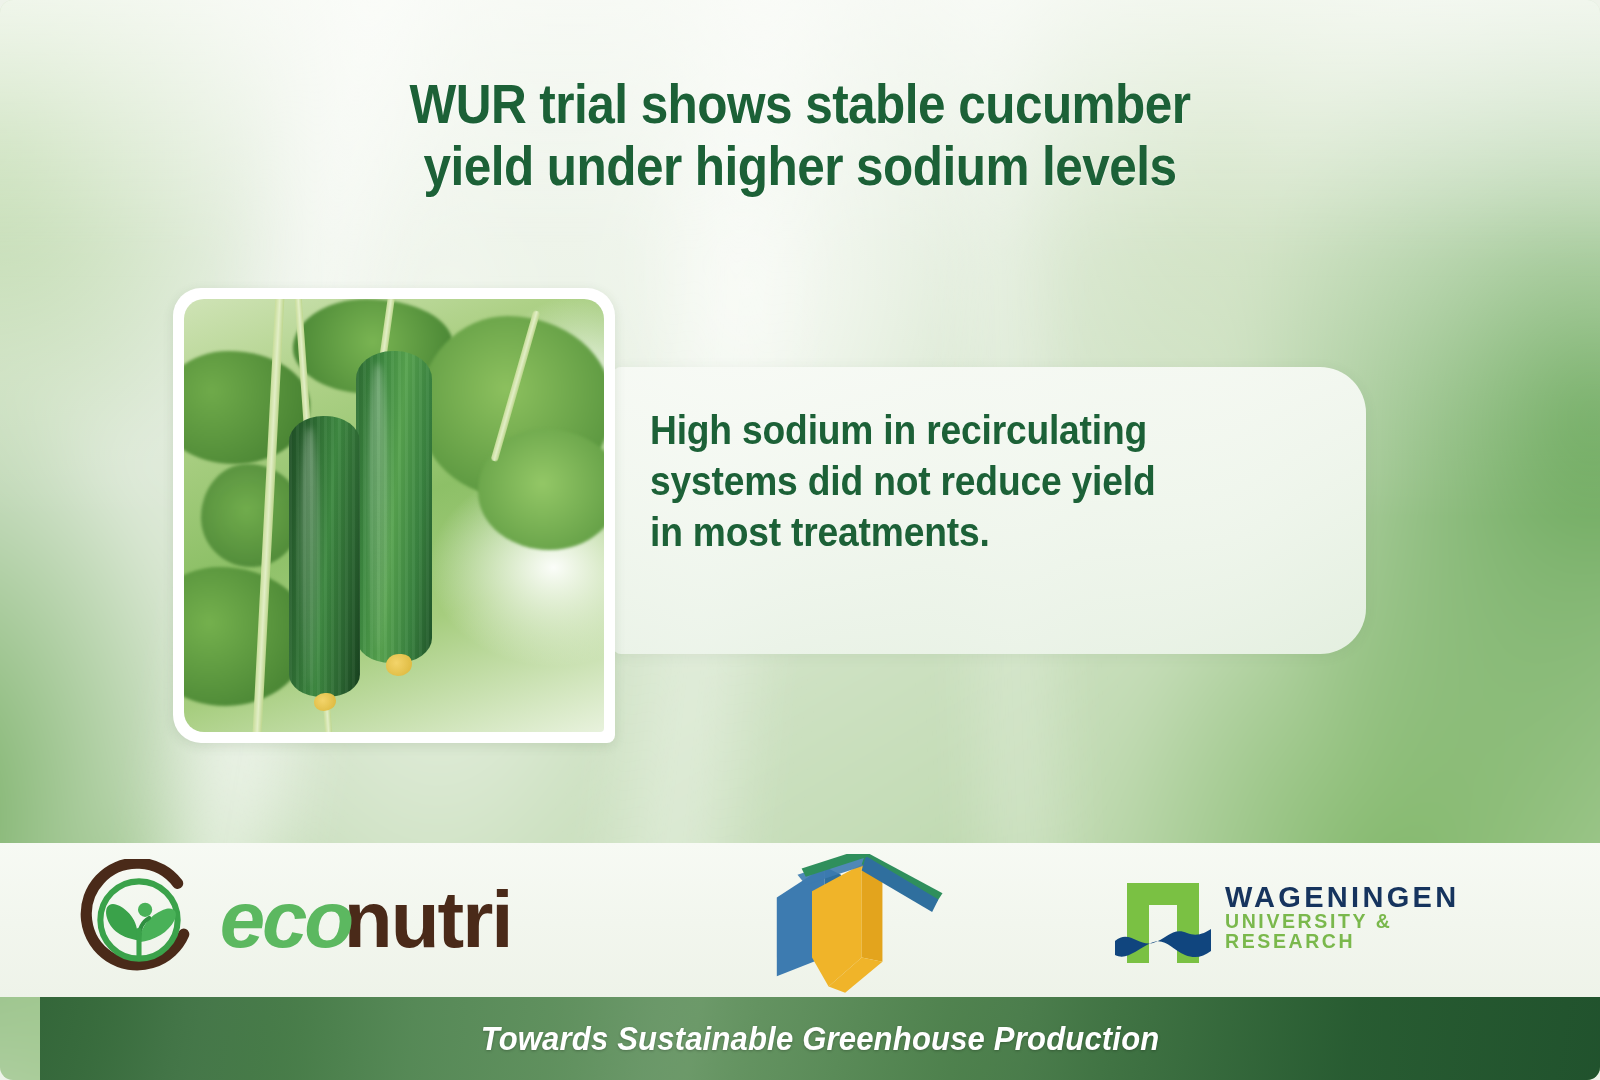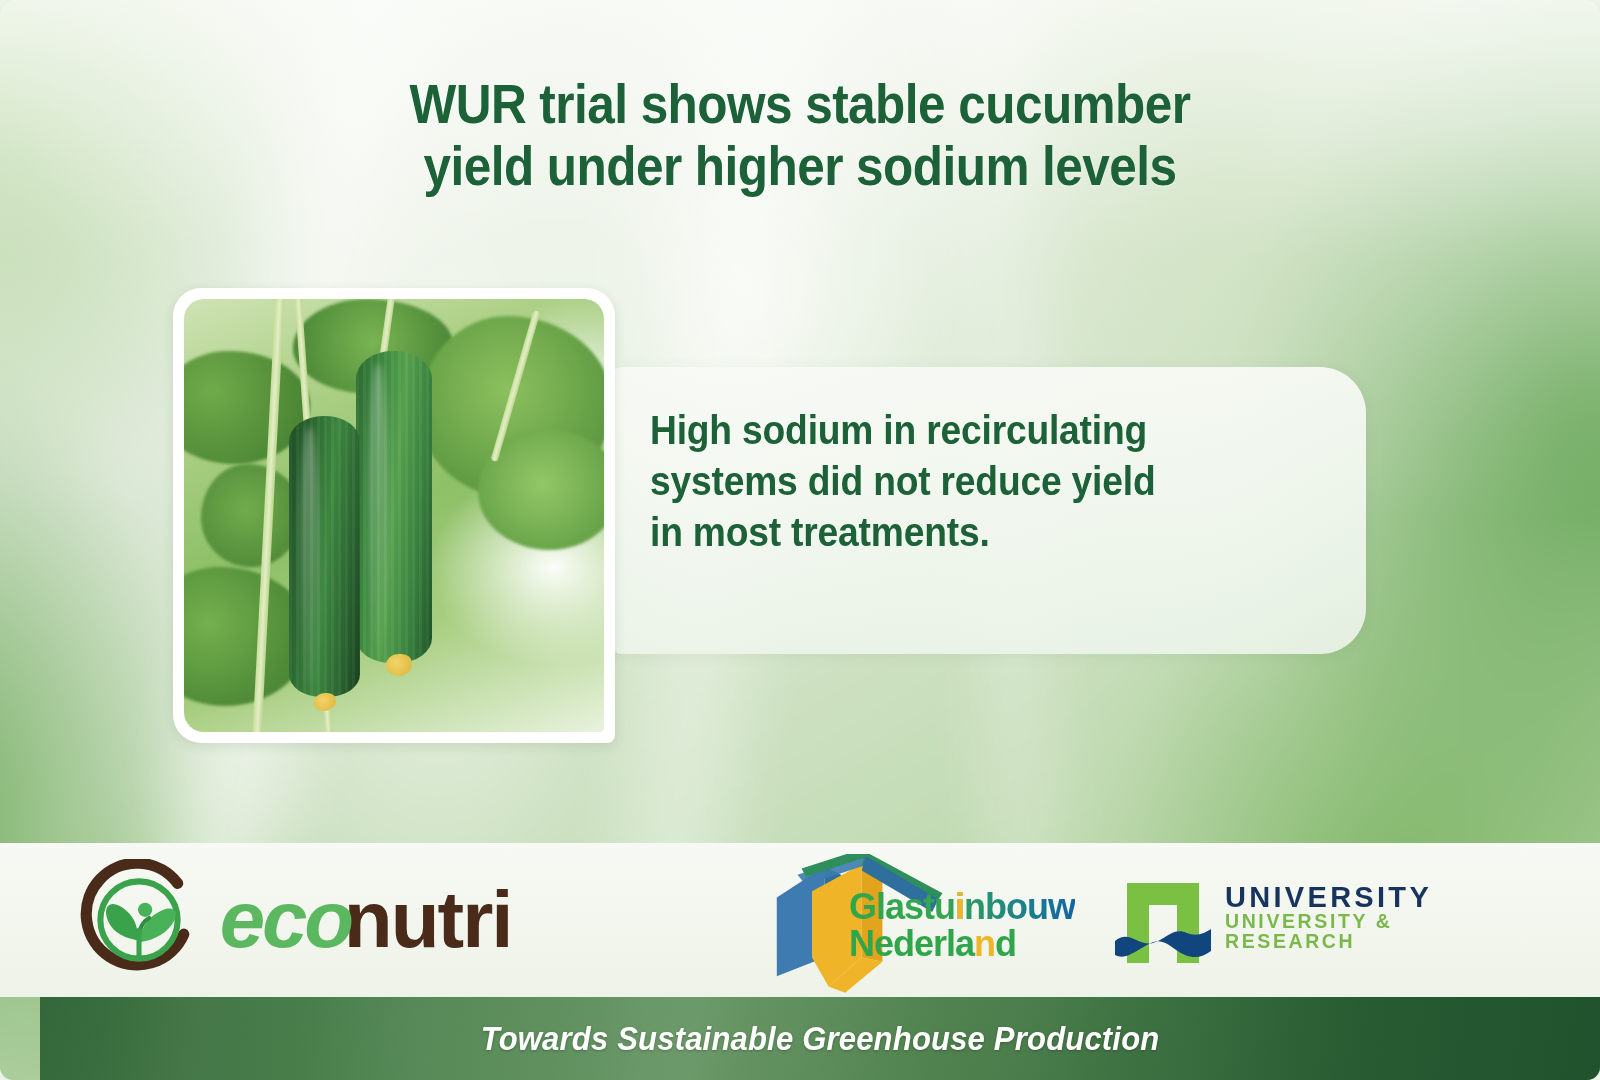--- a/index.html
+++ b/index.html
@@ -248,39 +248,31 @@
           <polygon points="56,12 72,20 72,104 56,100" fill="#2f6f9e"></polygon>
           <polygon points="44,36 92,10 92,100 60,128 44,100" fill="#f0b429"></polygon>
           <polygon points="92,10 112,22 112,104 92,100" fill="#e3a41d"></polygon>
           <polygon points="60,128 92,100 112,104 76,134" fill="#f0b429"></polygon>
           <polygon points="30,20 96,-2 104,8 38,30" fill="#3d7bb0" opacity=".9"></polygon>
           <polygon points="96,-2 170,38 162,50 92,10" fill="#2f8f5c"></polygon>
           <polygon points="96,2 166,44 160,56 92,16" fill="#2f6f9e"></polygon>
           <polygon points="34,14 96,-6 100,2 38,22" fill="#2f8f5c"></polygon>
         </svg>
       </div>
-      <div class="glas-text">
-        <div class="g-line1">
-          <span>Glastu</span><span class="g-y">i</span><span>nbouw</span>
-        </div>
-        <div class="g-line2">
-          <span>Nederla</span><span class="g-y">n</span><span>d</span>
-        </div>
-      </div>
     </div>
 
     <div class="wur">
       <div class="wur-mark">
         <svg viewBox="0 0 100 92" width="100" height="92" aria-hidden="true">
           <path d="M14 92 L14 12 L86 12 L86 92 L64 92 L64 34 L36 34 L36 92 Z" fill="#7ac143"></path>
           <path d="M2 70 C16 58 26 76 40 72 C54 68 60 56 74 62 C84 66 92 62 98 58 L98 80 C90 86 82 88 72 84 C58 78 52 66 38 72 C24 78 14 90 2 84 Z" fill="#10457e"></path>
         </svg>
       </div>
       <div class="wur-text">
-        <div class="wur-t1">UNIVERSITY</div>
+        <div class="wur-t1">WAGENINGEN</div>
         <div class="wur-t2">UNIVERSITY &amp; RESEARCH</div>
       </div>
     </div>
 
   </div>
 
   <div class="tagline-bar">
     <div class="tagline">Towards Sustainable Greenhouse Production</div>
   </div>
 

